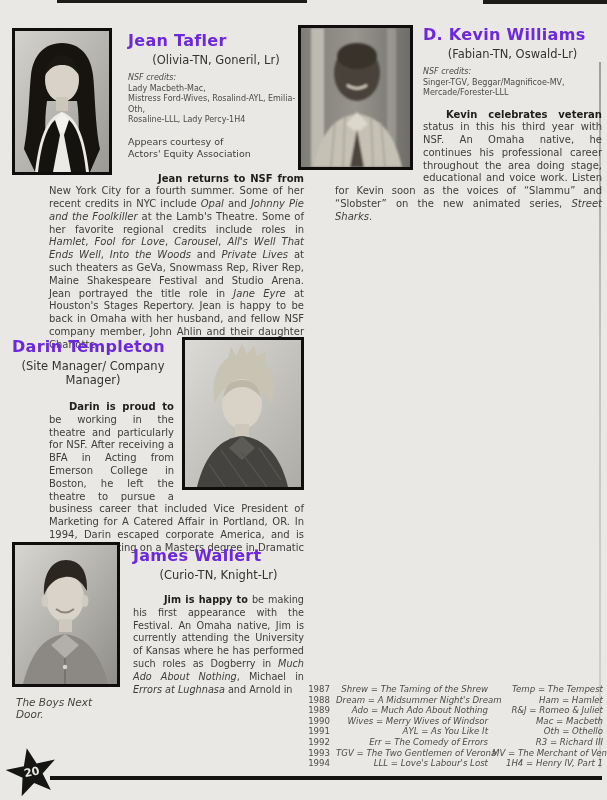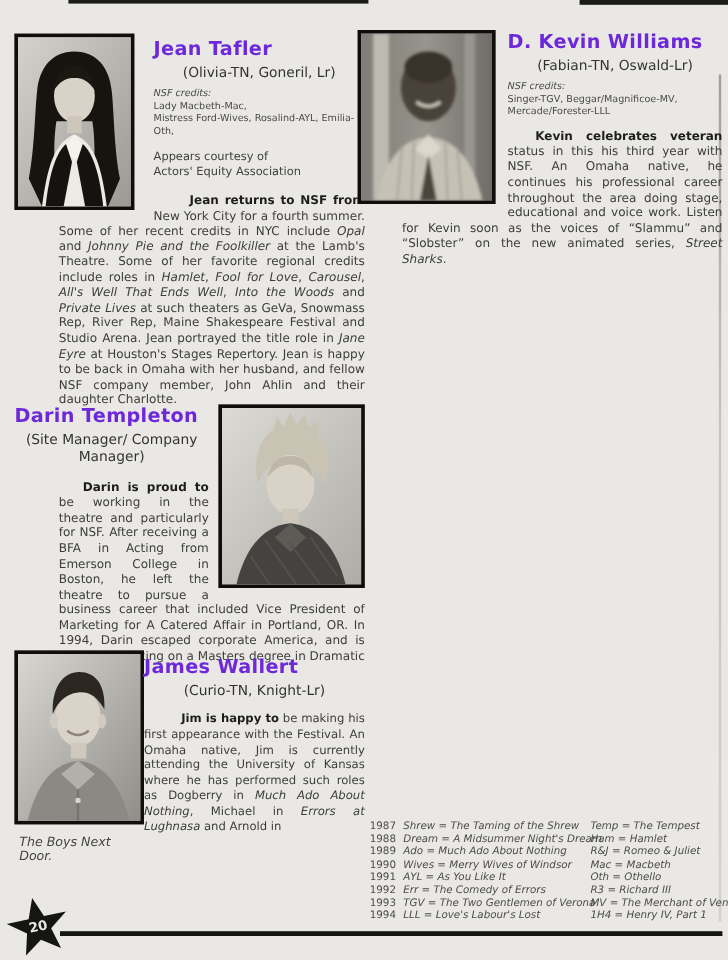--- a/index.html
+++ b/index.html
@@ -31,30 +31,30 @@
   .jean h2{margin-top:6px;}
   .jean .bio{text-indent:30px;margin-top:12px;}
   .kevin{left:298px;top:18px;width:304px;}
   .kevin .photo{width:109px;height:139px;margin:7px 10px 8px 0;}
   .kevin h2{margin-top:7px;}
   .kevin .bio{text-indent:23px;margin-top:10px;}
   .darin{left:12px;top:337px;width:292px;}
   .darin .photo{width:116px;height:147px;margin:0 0 6px 8px;}
   .darin .bio{text-indent:20px;margin-top:14px;}
   .james{left:12px;top:542px;width:292px;}
-  .james .float-box{float:left;width:108px;}
+  .james .float-box{float:left;width:108px;margin-right:13px;}
   .james .photo{width:102px;height:139px;}
   .james h2{margin-top:4px;}
   .james .bio{text-indent:31px;margin-top:12px;font-size:9.7px;}
   .photo-caption{font-size:10.5px;font-style:italic;color:#45453f;margin-top:9px;padding-left:4px;}
   .legend{position:absolute;left:305px;top:684px;width:298px;}
   .legend-row{display:grid;grid-template-columns:27px 152px auto;column-gap:4px;
     font-size:8.6px;line-height:10.6px;color:#4c4c48;white-space:nowrap;}
   .legend-year{text-align:right;padding-right:2px;}
-  .legend-entry{font-style:italic;}
+  .legend-entry{font-style:italic;text-align:right;}
   .bottom-rule{position:absolute;left:50px;top:776px;width:552px;height:4px;background:#141412;}
   .page-star{position:absolute;left:4px;top:745px;width:56px;height:56px;transform:rotate(-12deg);}
 </style>
 </head>
 <body>
 
 <div class="page">
 
   <div class="scan-strip" style="left:57px;top:0;width:250px;height:3px;"></div>
   <div class="scan-strip" style="left:483px;top:0;width:124px;height:4px;"></div>
@@ -79,20 +79,21 @@
         <path d="M23,141 C26,113 32,96 40,89 L45,104 L38,141 Z" fill="#141310"></path>
         <path d="M71,141 C68,113 62,96 54,89 L49,104 L56,141 Z" fill="#141310"></path>
       </svg>
     </div>
     <div class="head-block">
       <h2>Jean Tafler</h2>
       <div class="roles">(Olivia-TN, Goneril, Lr)</div>
       <div class="credits-label">NSF credits:</div>
       <div class="credit-line">Lady Macbeth-Mac,</div>
       <div class="credit-line">Mistress Ford-Wives, Rosalind-AYL, Emilia-Oth,</div>
+      <div class="credit-line">Rosaline-LLL, Lady Percy-1H4</div>
       <div class="courtesy-block">
         <div class="courtesy">Appears courtesy of</div>
         <div class="courtesy">Actors' Equity Association</div>
       </div>
     </div>
     <p class="bio"><span class="seg-b">Jean returns to NSF from</span><span> New York City for a fourth summer. Some of her recent credits in NYC include </span><span class="seg-i">Opal</span><span> and </span><span class="seg-i">Johnny Pie and the Foolkiller</span><span> at the Lamb's Theatre. Some of her favorite regional credits include roles in </span><span class="seg-i">Hamlet</span><span>, </span><span class="seg-i">Fool for Love</span><span>, </span><span class="seg-i">Carousel</span><span>, </span><span class="seg-i">All's Well That Ends Well</span><span>, </span><span class="seg-i">Into the Woods</span><span> and </span><span class="seg-i">Private Lives</span><span> at such theaters as GeVa, Snowmass Rep, River Rep, Maine Shakespeare Festival and Studio Arena. Jean portrayed the title role in </span><span class="seg-i">Jane Eyre</span><span> at Houston's Stages Repertory. Jean is happy to be back in Omaha with her husband, and fellow NSF company member, John Ahlin and their daughter Charlotte.</span></p>
   </section>
 
   <section class="bio-section kevin">
     <div class="photo ph-left">

